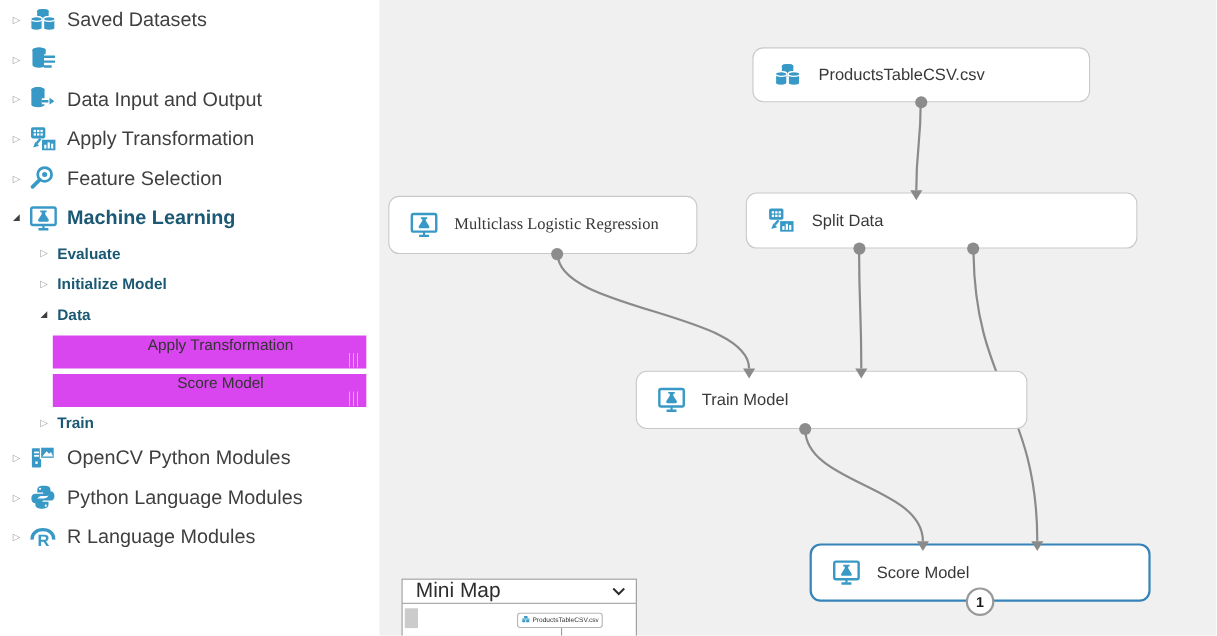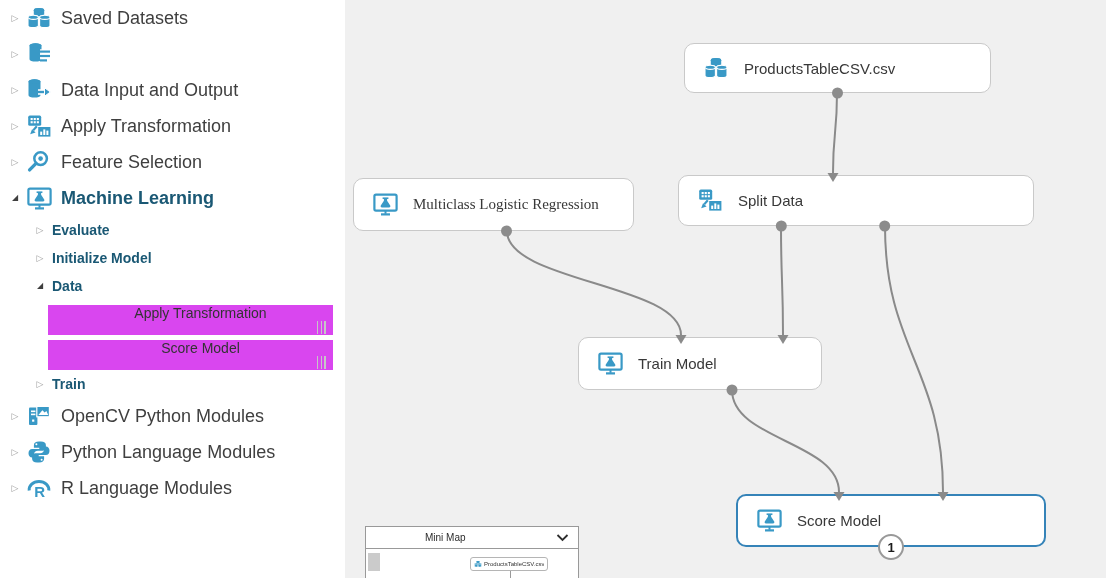--- a/index.html
+++ b/index.html
@@ -38,21 +38,21 @@
   .nicon{width:30px;display:flex;align-items:center;justify-content:center;flex:0 0 auto;}
   .nlbl{font-size:15px;color:#383838;white-space:nowrap;}
   .badge{position:absolute;width:26px;height:26px;border-radius:50%;background:#fff;border:2px solid #999;
          box-sizing:border-box;display:flex;align-items:center;justify-content:center;
          font-size:13px;font-weight:bold;color:#1a1a1a;z-index:6;cursor:pointer;}
 
   
   #minimap{position:absolute;left:20px;top:526px;width:214px;z-index:8;}
   .mm-header{height:21px;background:#fff;border:1px solid #999;display:flex;align-items:center;
              justify-content:space-between;padding:0 9px 0 12px;cursor:pointer;}
-  .mm-title{font-size:10px;color:#2d2d2d;margin-left:47px;}
+  .mm-title{font-size:19px;color:#2d2d2d;}
   .mm-body{height:36px;background:#fff;border:1px solid #999;border-top:none;position:relative;overflow:hidden;}
   .mm-strip{position:absolute;left:2px;top:4px;width:12px;height:18px;background:#cbcbcb;}
   .mm-node{position:absolute;left:104px;top:8px;width:78px;height:14px;background:#fff;border:1px solid #b5b5b5;
            border-radius:3px;display:flex;align-items:center;gap:2px;padding-left:3px;box-sizing:border-box;overflow:hidden;}
   .mm-node span{font-size:6px;color:#333;white-space:nowrap;overflow:hidden;}
   .mm-node svg{width:8px;height:8px;flex:0 0 auto;}
   .mm-line{position:absolute;left:144px;top:22px;width:1px;height:12px;background:#9a9a9a;}
 </style>
 </head>
 <body>
@@ -269,21 +269,21 @@
               <rect x="12.2" y="14" width="12.2" height="9.6" fill="#3999C6"></rect>
               <g fill="#fff">
                 <rect x="14.2" y="18.6" width="2" height="3.4"></rect>
                 <rect x="17.3" y="16.4" width="2" height="5.6"></rect>
                 <rect x="20.4" y="17.6" width="2" height="4.4"></rect>
               </g>
             </svg>
           </span>
           <span class="nlbl">Split Data</span>
         </div>
-        <div class="node" style="left: 233px; top: 337px; width: 244px; height: 53px;">
+        <div class="node" style="left: 233px; top: 337px; width: 356px; height: 53px;">
           <span class="nicon">
             <svg width="27" height="27" viewBox="0 0 27 27">
               <rect x="2.4" y="3.6" width="22.2" height="16" rx="1.6" fill="#fff" stroke="#3999C6" stroke-width="2.2"></rect>
               <path d="M11.9,7.2 v2.5 l-3.1,4.9 c-0.55,0.95 0.05,1.9 1.15,1.9 h7.1 c1.1,0 1.7,-0.95 1.15,-1.9 l-3.1,-4.9 v-2.5 z" fill="#3999C6"></path>
               <path d="M10.6,7.2 h5.8" stroke="#3999C6" stroke-width="1.6"></path>
               <path d="M13.5,19.6 v3.2" stroke="#3999C6" stroke-width="2"></path>
               <path d="M9,23.4 h9" stroke="#3999C6" stroke-width="2.2"></path>
             </svg>
           </span>
           <span class="nlbl">Train Model</span>

